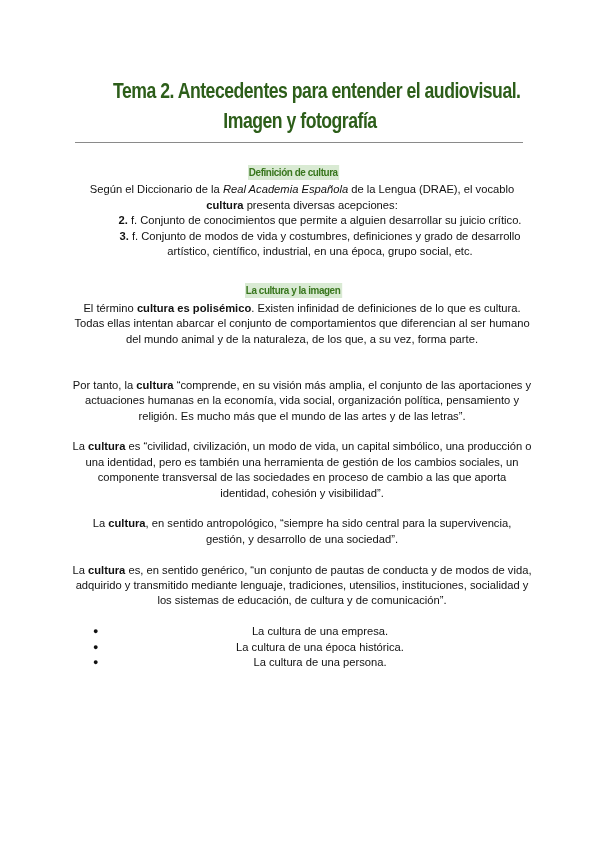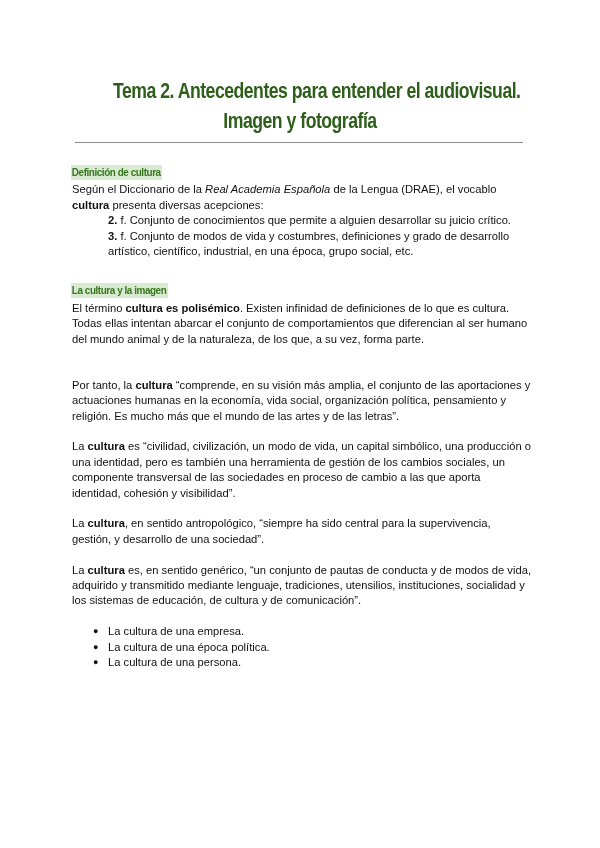--- a/index.html
+++ b/index.html
@@ -49,20 +49,21 @@
       height: 0;
       border-top: 1.5px solid #8a8a8a;
     }
     .content {
       position: absolute;
       top: 165px;
       left: 0;
       width: 460px;
       font-size: 11.2px;
       line-height: 15.4px;
+      text-align: center;
     }
     .section-heading {
       display: inline-block;
       background: #d9ead3;
       color: #38761d;
       font-weight: bold;
       font-size: 11.5px;
       line-height: 15px;
       padding: 0 2px 0 1px;
       margin-left: -1px;
@@ -136,19 +137,19 @@
       <div class="gap"></div>
 
       <p><span>La </span><b>cultura</b><span>, en sentido antropológico, “siempre ha sido central para la supervivencia, gestión, y desarrollo de una sociedad”.</span></p>
       <div class="gap"></div>
 
       <p><span>La </span><b>cultura</b><span> es, en sentido genérico, “un conjunto de pautas de conducta y de modos de vida, adquirido y transmitido mediante lenguaje, tradiciones, utensilios, instituciones, socialidad y los sistemas de educación, de cultura y de comunicación”.</span></p>
       <div class="gap"></div>
 
       <ul>
         <li><span class="bullet">●</span><span>La cultura de una empresa.</span></li>
-        <li><span class="bullet">●</span><span>La cultura de una época política.</span></li>
+        <li><span class="bullet">●</span><span>La cultura de una época histórica.</span></li>
         <li><span class="bullet">●</span><span>La cultura de una persona.</span></li>
       </ul>
     </div>
 
   </div>
 </div>
 
 </body></html>

